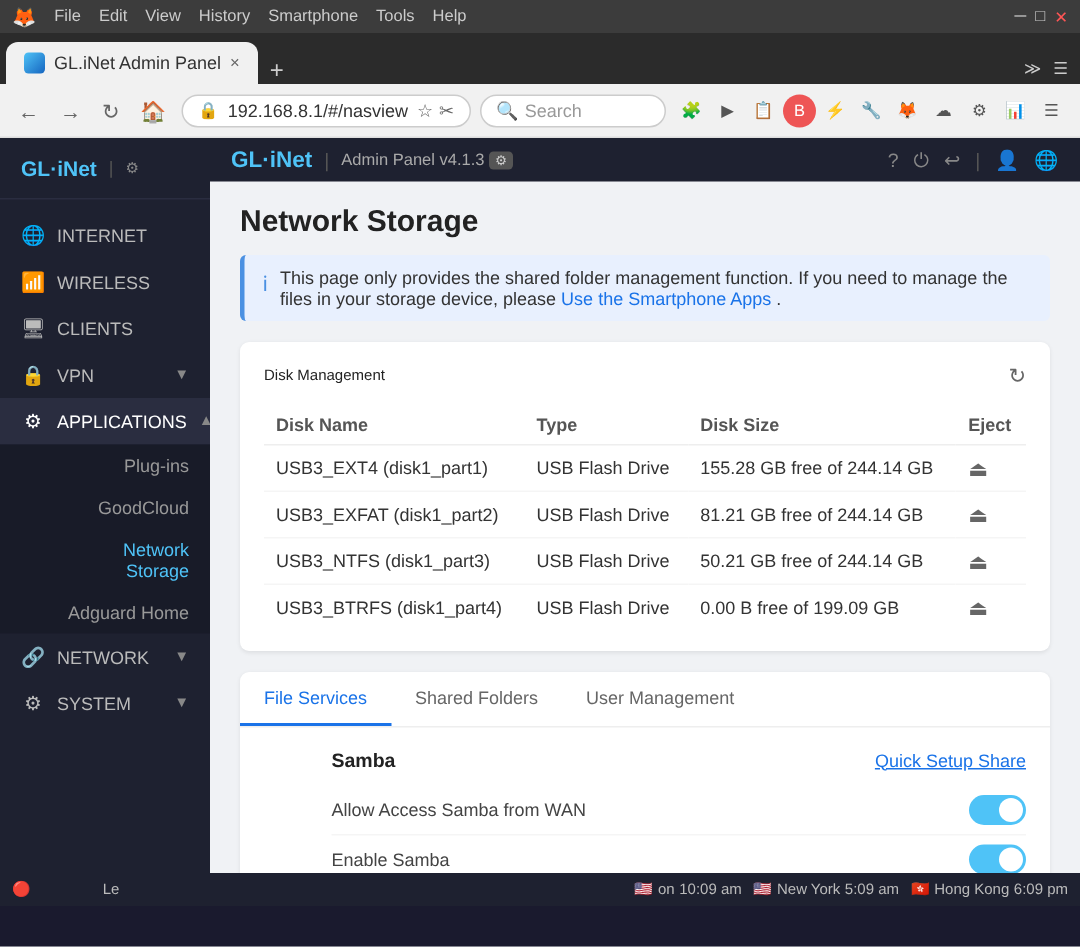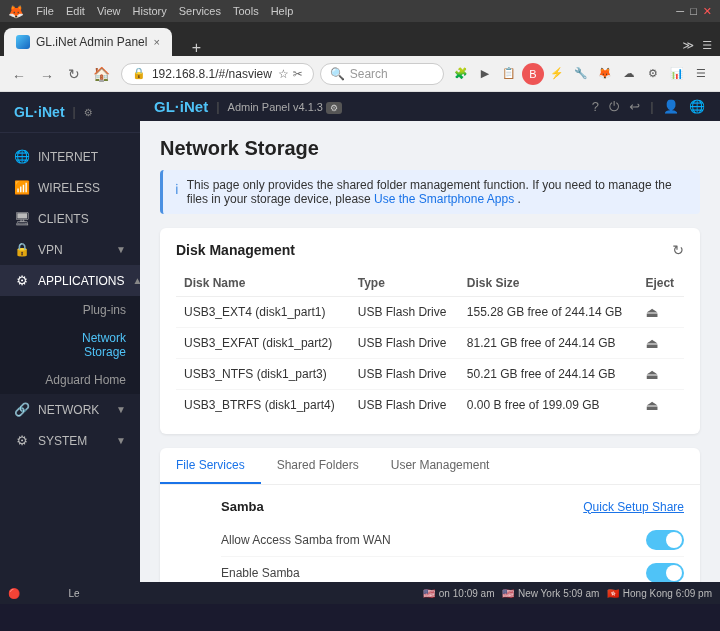--- a/index.html
+++ b/index.html
@@ -2,21 +2,21 @@
 <html><head>
   <meta charset="utf-8">
   <style>
     * { box-sizing: border-box; margin: 0; padding: 0; }
     body { font-family: -apple-system, BlinkMacSystemFont, 'Segoe UI', Arial, sans-serif; font-size: 13px; background: #1a1a2e; color: #333; overflow: hidden; }
 
     
     .browser-chrome { background: #2b2b2b; width: 720px; }
     .browser-menu-bar { background: #3c3c3c; display: flex; align-items: center; padding: 2px 8px; gap: 12px; height: 22px; }
     .browser-menu-bar span { color: #ccc; font-size: 11px; cursor: pointer; }
-    .browser-tabs { background: #2b2b2b; display: flex; align-items: flex-end; padding: 4px 4px 0; gap: 14px; height: 34px; }
+    .browser-tabs { background: #2b2b2b; display: flex; align-items: flex-end; padding: 4px 4px 0; gap: 2px; height: 34px; }
     .browser-tab { background: #f1f1f1; border-radius: 8px 8px 0 0; padding: 4px 12px; display: flex; align-items: center; gap: 6px; font-size: 12px; color: #333; min-width: 160px; height: 28px; }
     .browser-tab .favicon { width: 14px; height: 14px; background: #e55; border-radius: 50%; flex-shrink: 0; }
     .browser-tab .tab-close { margin-left: auto; color: #666; font-size: 11px; cursor: pointer; }
     .browser-tab.active { background: #f1f1f1; }
     .new-tab-btn { color: #ccc; font-size: 16px; padding: 0 6px; cursor: pointer; line-height: 1; }
     .browser-toolbar { background: #f1f1f1; display: flex; align-items: center; padding: 4px 8px; gap: 6px; height: 36px; border-bottom: 1px solid #ddd; }
     .nav-btn { background: none; border: none; color: #666; font-size: 14px; cursor: pointer; padding: 2px 4px; border-radius: 3px; }
     .address-bar { flex: 1; background: #fff; border: 1px solid #ccc; border-radius: 20px; padding: 3px 10px; display: flex; align-items: center; gap: 6px; font-size: 12px; }
     .address-bar .lock-icon { color: #555; font-size: 11px; }
     .address-text { flex: 1; color: #333; }
@@ -45,21 +45,21 @@
     .main-content { flex: 1; overflow-y: auto; background: #f0f2f5; padding: 0; }
     .page-header { padding: 16px 20px 10px; }
     .page-title { font-size: 20px; font-weight: 600; color: #222; }
     .info-banner { background: #e8f0fe; border-left: 3px solid #4a90e2; border-radius: 4px; padding: 8px 12px; margin: 0 20px 14px; font-size: 12px; color: #333; display: flex; align-items: flex-start; gap: 8px; }
     .info-banner .info-icon { color: #4a90e2; font-size: 14px; flex-shrink: 0; margin-top: 1px; }
     .info-banner a { color: #1a73e8; text-decoration: none; }
 
     
     .section { background: #fff; margin: 0 20px 14px; border-radius: 6px; padding: 14px 16px; box-shadow: 0 1px 3px rgba(0,0,0,0.08); }
     .section-header { display: flex; align-items: center; justify-content: space-between; margin-bottom: 12px; }
-    .section-title { font-size: 14px; font-weight: 700; color: #222; }
+    .section-title { font-size: 10px; font-weight: 400; color: #222; }
     .refresh-btn { color: #666; cursor: pointer; font-size: 14px; }
     .disk-table { width: 100%; border-collapse: collapse; }
     .disk-table th { text-align: left; font-size: 12px; font-weight: 600; color: #555; padding: 6px 8px; border-bottom: 1px solid #eee; }
     .disk-table td { padding: 7px 8px; font-size: 12px; color: #333; border-bottom: 1px solid #f5f5f5; }
     .disk-table tr:last-child td { border-bottom: none; }
     .eject-btn { color: #666; cursor: pointer; font-size: 14px; }
 
     
     .tabs-container { background: #fff; margin: 0 20px 14px; border-radius: 6px; box-shadow: 0 1px 3px rgba(0,0,0,0.08); overflow: hidden; }
     .tabs-header { display: flex; border-bottom: 1px solid #eee; }
@@ -95,21 +95,21 @@
 <body>
 
 <div class="browser-chrome">
 
   <div class="browser-menu-bar">
     <span style="color:#e55; font-size:13px;">🦊</span>
     <span>File</span>
     <span>Edit</span>
     <span>View</span>
     <span>History</span>
-    <span>Services</span>
+    <span>Smartphone</span>
     <span>Tools</span>
     <span>Help</span>
     <div style="margin-left:auto; display:flex; gap:6px;">
       <span style="color:#ccc; cursor:pointer;">─</span>
       <span style="color:#ccc; cursor:pointer;">□</span>
       <span style="color:#f55; cursor:pointer;">✕</span>
     </div>
   </div>
 
   <div class="browser-tabs">
@@ -198,20 +198,21 @@
       </div>
       <div class="sidebar-item active">
         <div class="sidebar-item-inner">
           <span class="icon">⚙</span>
           <span>APPLICATIONS</span>
         </div>
         <span class="chevron">▲</span>
       </div>
       <div class="sidebar-sub">
         <div class="sidebar-sub-item">Plug-ins</div>
+        <div class="sidebar-sub-item">GoodCloud</div>
         <div class="sidebar-sub-item active">Network Storage</div>
         <div class="sidebar-sub-item">Adguard Home</div>
       </div>
       <div class="sidebar-item">
         <div class="sidebar-item-inner">
           <span class="icon">🔗</span>
           <span>NETWORK</span>
         </div>
         <span class="chevron">▼</span>
       </div>

